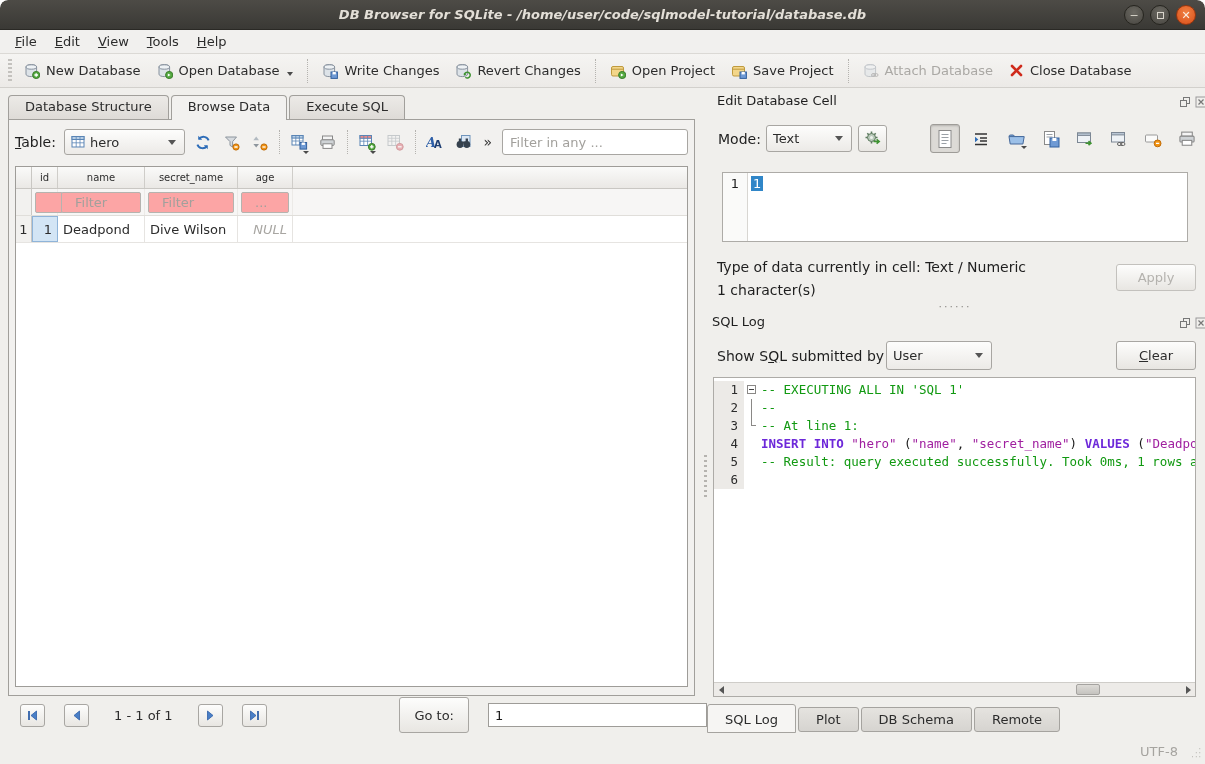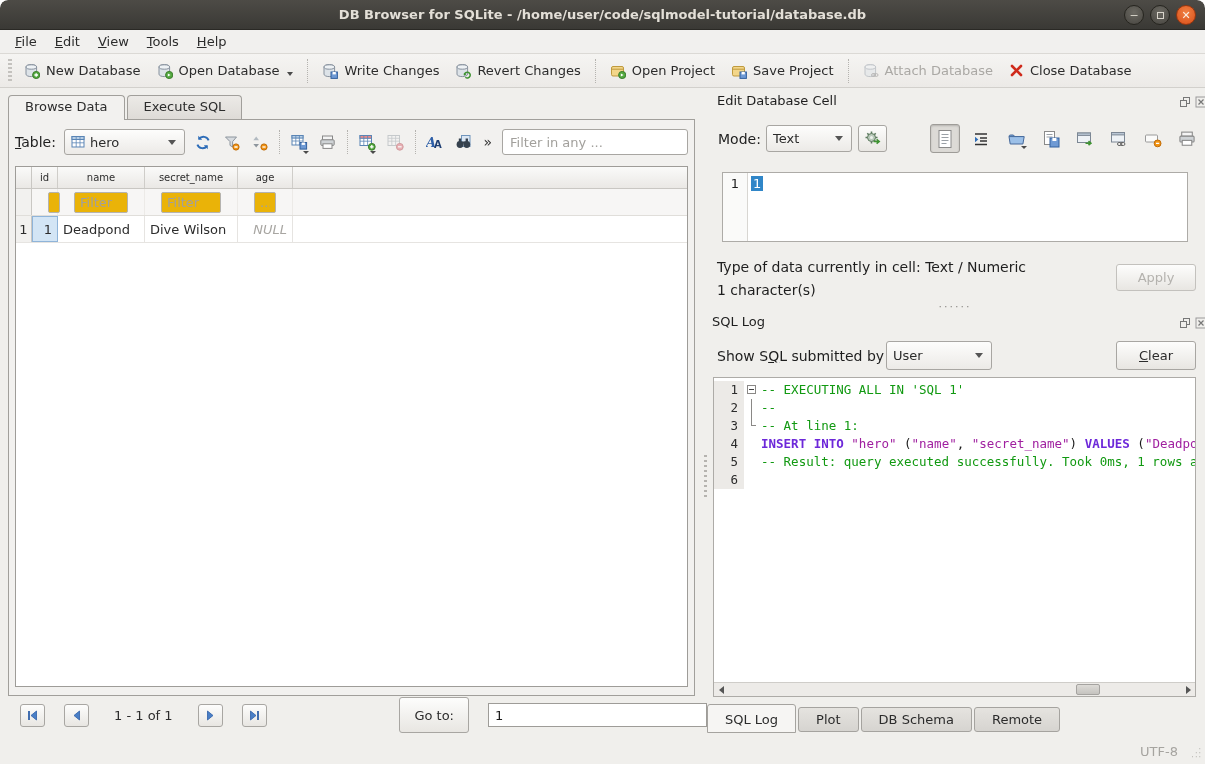--- a/index.html
+++ b/index.html
@@ -5,21 +5,21 @@
   html,body{margin:0;padding:0;background:#fff;}
   *{box-sizing:border-box;}
   .window{position:relative;width:1205px;height:764px;background:#f0efec;
     font-family:"DejaVu Sans",sans-serif;font-size:13px;color:#2c2c2c;overflow:hidden;
     border-radius:8px 8px 0 0;}
   
   .titlebar{position:absolute;left:0;top:0;width:100%;height:30px;
     background:linear-gradient(#4d4b46,#3a3935);border-radius:8px 8px 0 0;
     border-bottom:1px solid #2a2925;}
   .title-text{position:absolute;left:0;right:0;top:0;height:20px;line-height:30px;
-    text-align:center;color:#e3dfd7;font-weight:bold;font-size:13px;}
+    text-align:center;color:#e3dfd7;font-weight:bold;font-size:13px;font-style:italic;}
   .win-controls{position:absolute;right:9px;top:5px;display:flex;gap:6px;}
   .win-btn{width:20px;height:20px;border-radius:50%;display:flex;align-items:center;justify-content:center;
     background:radial-gradient(circle at 50% 35%,#6b6962,#474540);border:1px solid #26251f;
     color:#d9d5cc;font-size:11px;line-height:1;cursor:default;}
   .win-btn.close{background:radial-gradient(circle at 50% 35%,#f08042,#d94f1a);border:1px solid #98360e;color:#fbf0e4;}
   .win-btn .sq{width:7px;height:7px;border:1.5px solid #d9d5cc;}
   
   .menubar{position:absolute;left:0;top:30px;width:100%;height:23px;background:#f1f0ee;
     display:flex;align-items:center;padding-left:6px;}
   .menu-item{padding:2px 9px;}
@@ -60,22 +60,22 @@
   .filter-any::placeholder{color:#a2a09c;}
   
   .grid{position:absolute;left:6px;right:6px;top:46px;bottom:8px;border:1px solid #9e9c98;background:#fff;overflow:hidden;}
   .g-row{display:flex;}
   .g-head{height:22px;background:linear-gradient(#fafaf9,#eae8e5);border-bottom:1px solid #c9c7c3;}
   .g-head .g-cell{display:flex;align-items:center;justify-content:center;
     border-right:1px solid #cfcdc9;font-size:10px;}
   .g-corner{background:linear-gradient(#fafaf9,#eae8e5);border-right:1px solid #c9c7c3;}
   .g-filter{height:27px;background:#f7f6f5;border-bottom:1px solid #e0deda;}
   .g-filter .g-cell{display:flex;align-items:center;padding:0;border-right:1px solid #eceae7;}
-  .g-filter input{margin:16px;width:100%;height:21px;border:1px solid #b5b3af;border-radius:2px;
-    padding:0 5px;font-size:13px;font-family:"DejaVu Sans",sans-serif;color:#333;min-width:0;background:#eab308;}
+  .g-filter input{margin:3px;width:100%;height:21px;border:1px solid #b5b3af;border-radius:2px;
+    padding:0 13px;font-size:13px;font-family:"DejaVu Sans",sans-serif;color:#333;min-width:0;background:#fca5a5;}
   .g-filter input::placeholder{color:#a2a09c;}
   .g-data{height:27px;border-bottom:1px solid #e6e4e1;}
   .g-data .g-cell{display:flex;align-items:center;padding:0 5px;border-right:1px solid #e6e4e1;font-size:13px;}
   .g-gutter{display:flex;align-items:center;justify-content:center;background:#f2f1ef;
     border-right:1px solid #c9c7c3;font-size:13px;}
   .cell-sel{background:#d3e5f5;border:1px solid #8fb4d9 !important;justify-content:flex-end !important;}
   .cell-null{color:#a8a6a2;font-style:italic;justify-content:flex-end !important;}
   
   .pagination{position:absolute;left:20px;top:702px;width:687px;height:26px;display:flex;align-items:center;gap:19px;justify-content:center;}
   .btn{display:flex;align-items:center;justify-content:center;
@@ -253,20 +253,21 @@
       <span>
           <svg width="15" height="15" viewBox="0 0 15 15">
             <path d="M3 3l9 9M12 3l-9 9" stroke="#cf2a1b" stroke-width="2.6" stroke-linecap="round"></path>
           </svg>
         </span>
       <span>Close Database</span>
     </div>
   </div>
 
   <div class="main-tabs">
+    <div class="mtab">Database Structure</div>
     <div class="mtab active">Browse Data</div>
     <div class="mtab">Execute SQL</div>
   </div>
 
   <div class="left-panel">
     <div class="lp-toolbar">
       <span class="label" style="position:static"><u>T</u>able:</span>
       <div class="combo" style="width:150px">
         <span>
             <svg width="14" height="14" viewBox="0 0 14 14">

